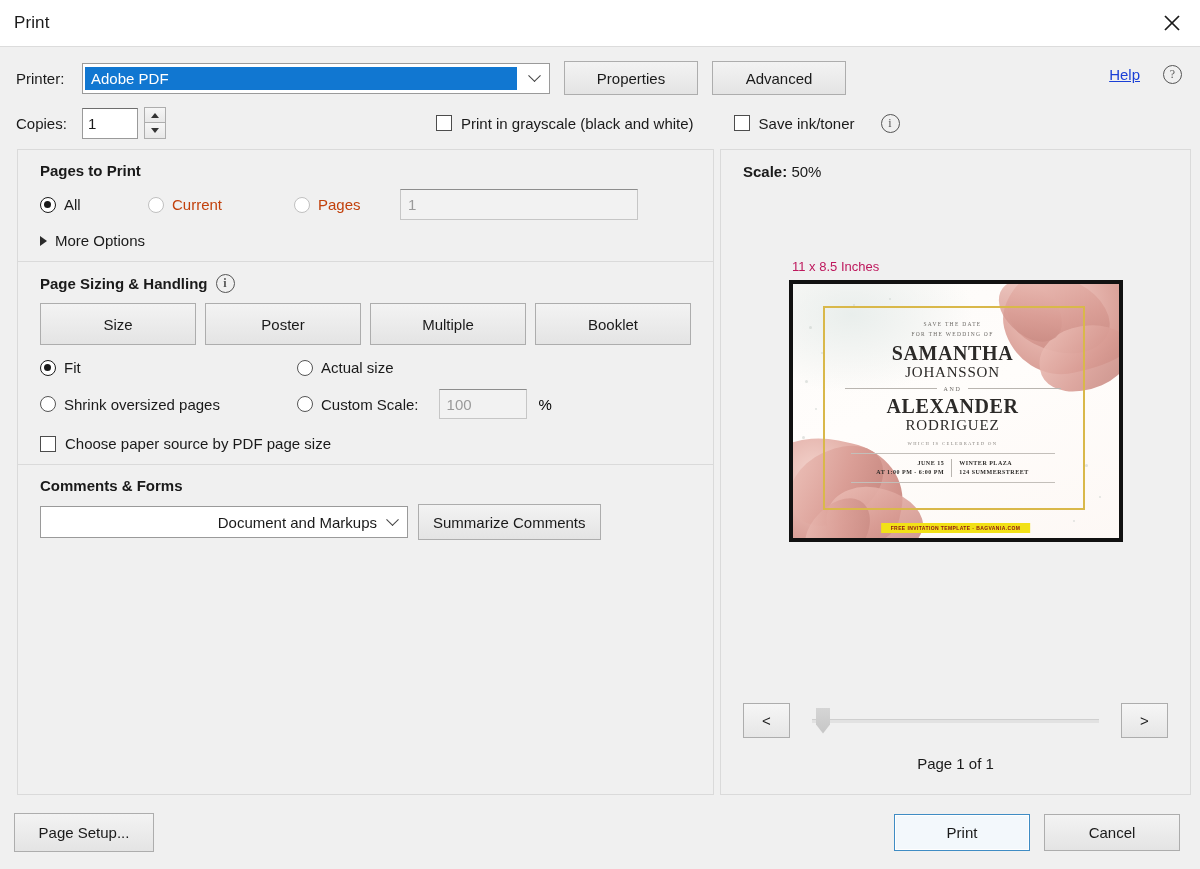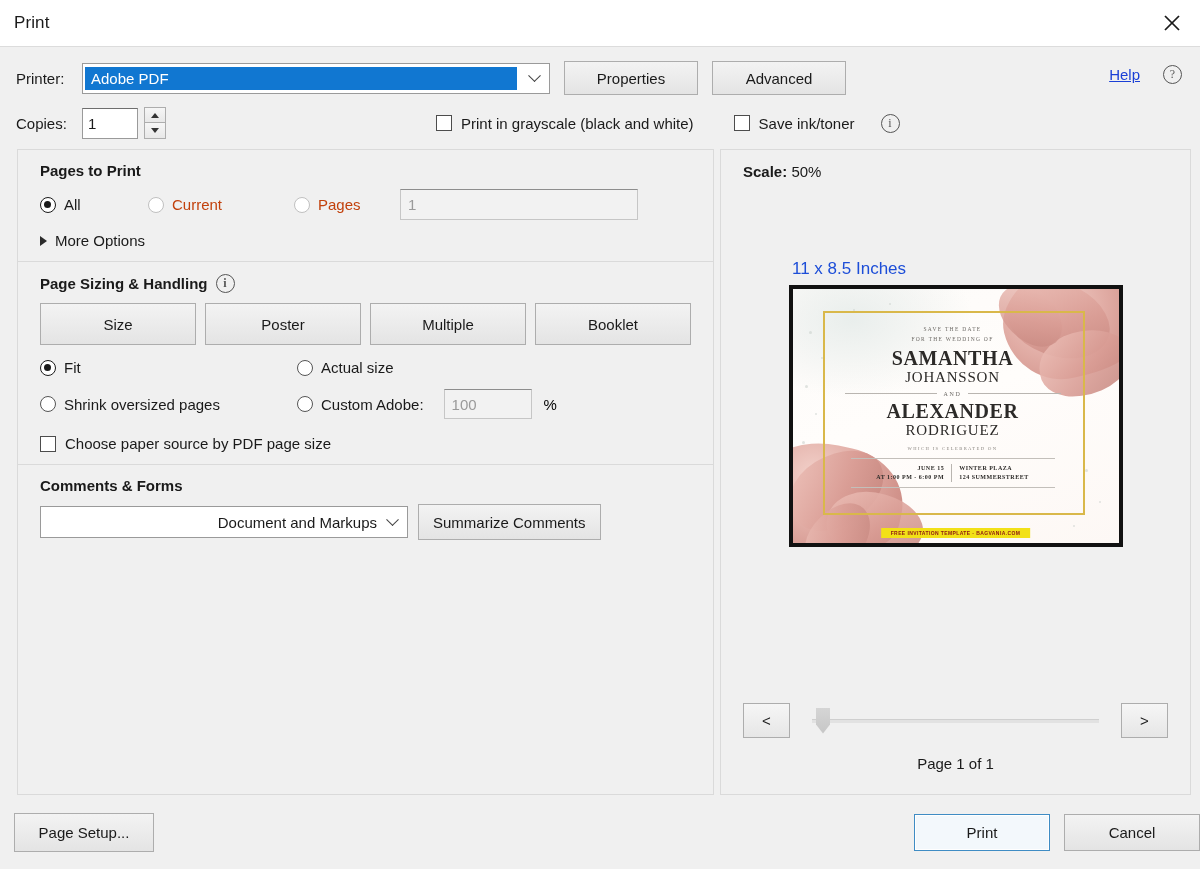--- a/index.html
+++ b/index.html
@@ -253,21 +253,21 @@
   }
   .scale-line {
     align-self: flex-start;
     margin: 13px 0 0 22px;
     font-size: 15px; color: #1a1a1a;
     font-weight: bold;
   }
   .scale-line span.val { font-weight: normal; }
   .sheet-size {
     margin-top: 79px;
-    font-size: 17px; color: #1d4ed8;
+    font-size: 13px; color: #be185d;
     align-self: flex-start;
     margin-left: 71px;
   }
   .sheet {
     margin-top: 6px;
     width: 334px; height: 262px;
     border: 4px solid #111;
     background: #fff;
     overflow: hidden;
     position: relative;
@@ -388,21 +388,21 @@
     left: 0; right: 0; bottom: 22px;
     text-align: center;
     font-size: 15px; color: #1a1a1a;
   }
 
   
   .footer {
     flex: 0 0 auto;
     height: 74px;
     display: flex; align-items: center;
-    padding: 0 0 0 14px;
+    padding: 0 20px 0 14px;
     background: #f0f0f0;
   }
   .footer .spacer { flex: 1 1 auto; }
   .btn-wide { min-width: 136px; height: 37px; }
   .btn-primary {
     min-width: 136px; height: 37px;
     background: #f3f8fc;
     border: 1px solid #3f8cc4;
     box-shadow: inset 0 0 0 1px #ffffff;
     font-size: 15px; color: #1a1a1a;
@@ -535,21 +535,21 @@
           </label>
         </div>
 
         <div class="sz-grid-row">
           <label class="rad-item sz-col1">
             <span class="rad"></span>
             <span class="rad-label">Shrink oversized pages</span>
           </label>
           <label class="rad-item">
             <span class="rad"></span>
-            <span class="rad-label">Custom Adobe:</span>
+            <span class="rad-label">Custom Scale:</span>
           </label>
           <input class="pct-input" type="text" value="100" style="">
           <span class="pct-sign">%</span>
         </div>
 
         <div class="chk-row" style="margin-top:16px;">
           <span class="chk"></span>
           <span class="lbl">Choose paper source by PDF page size</span>
         </div>
       </div>

